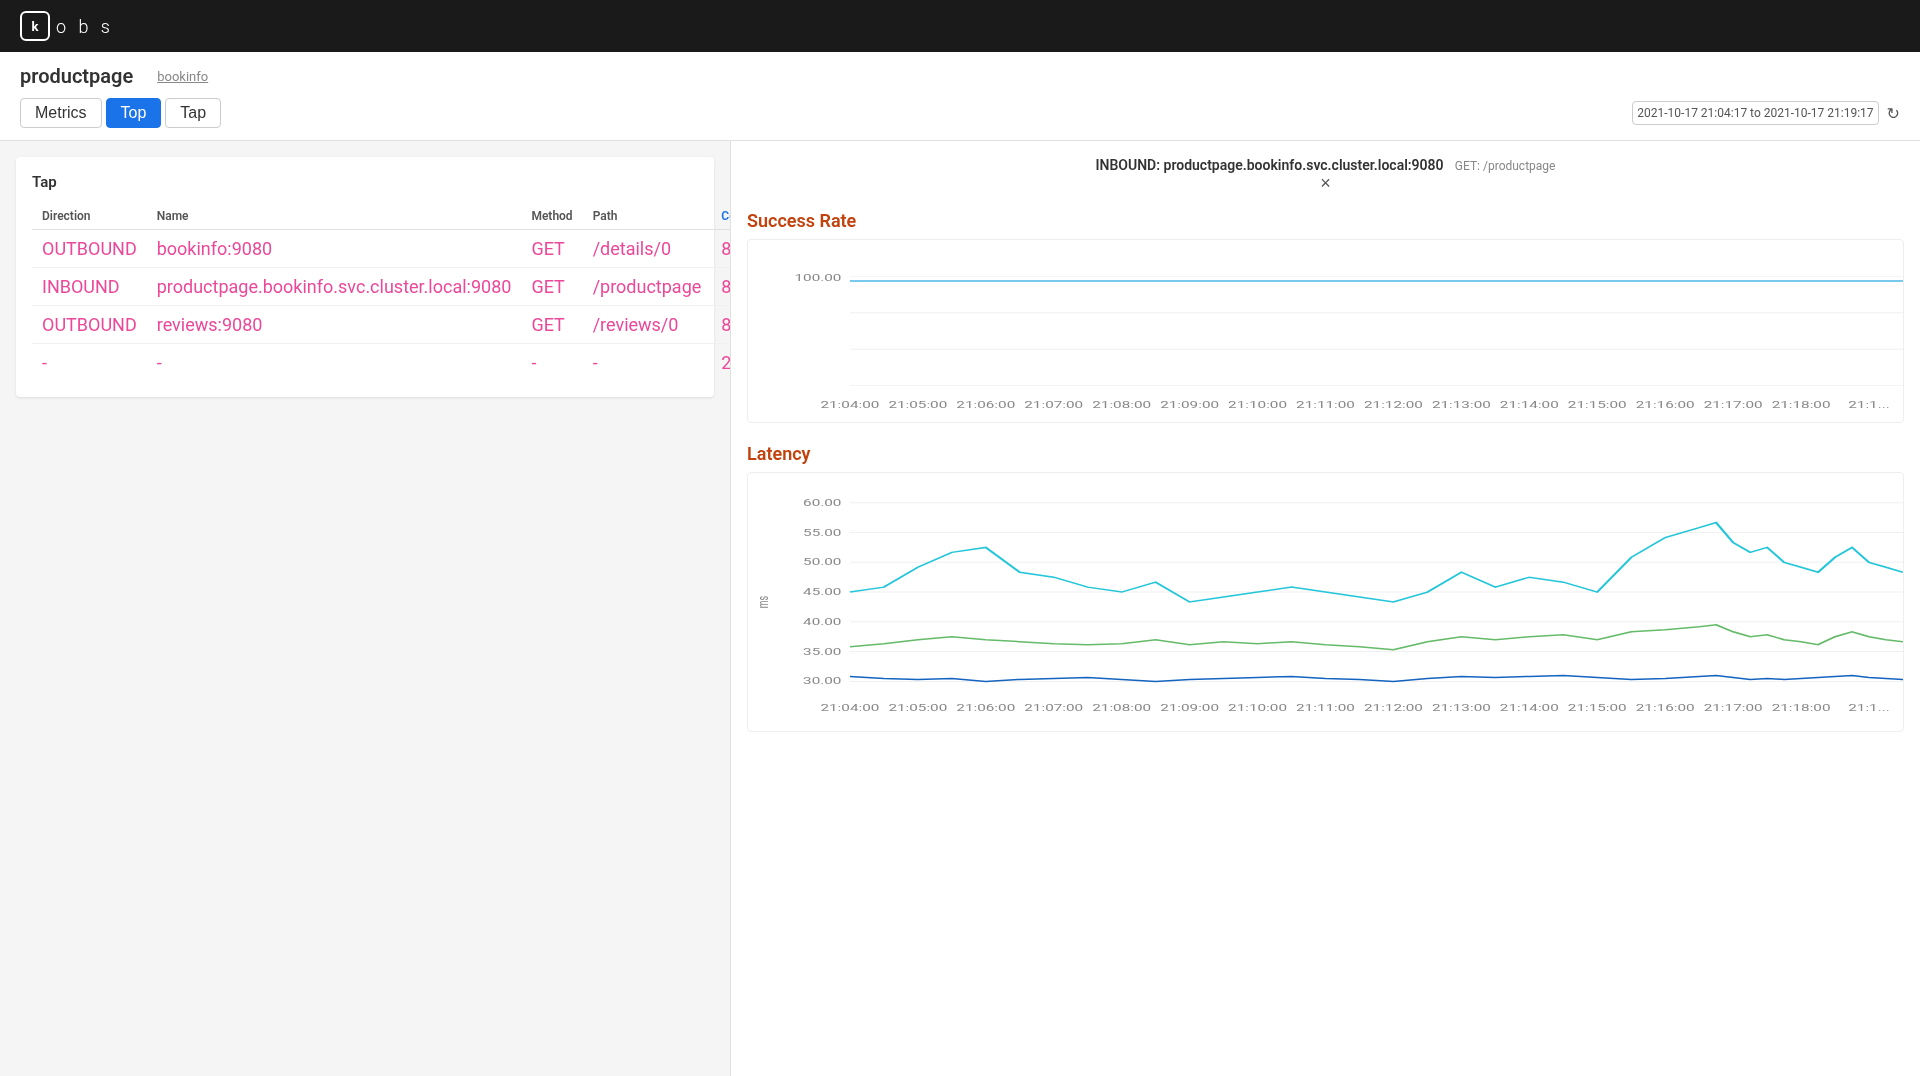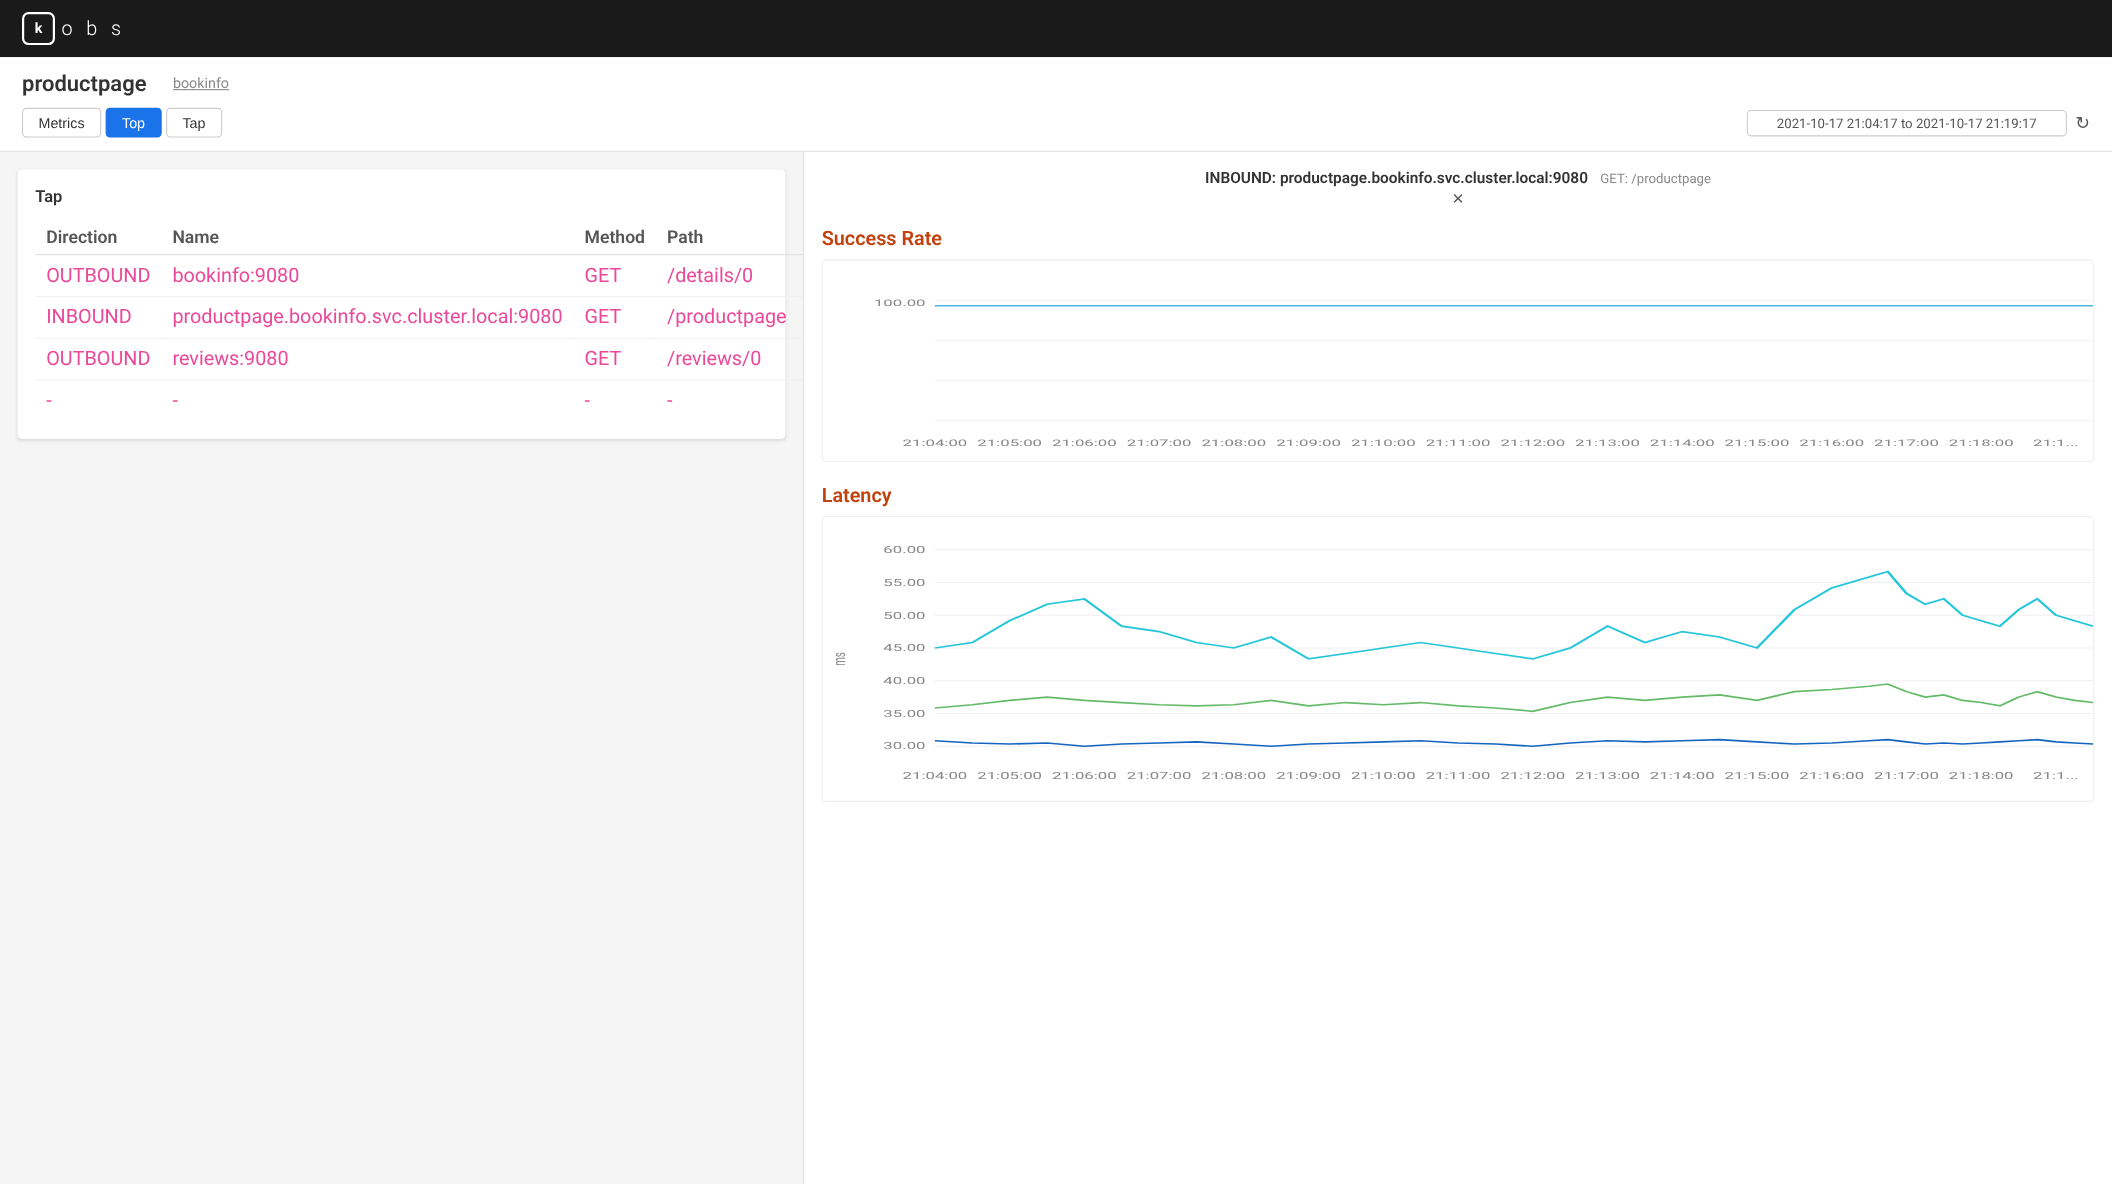--- a/index.html
+++ b/index.html
@@ -58,39 +58,39 @@
       display: flex;
       align-items: center;
       gap: 4px;
     }
     .tab-btn {
       padding: 5px 14px;
       border: 1px solid #ccc;
       background: #fff;
       border-radius: 4px;
       cursor: pointer;
-      font-size: 13px;
+      font-size: 16px;
       color: #333;
     }
     .tab-btn.active {
       background: #1a73e8;
       color: #fff;
       border-color: #1a73e8;
     }
     .datetime-range {
       margin-left: auto;
       display: flex;
       align-items: center;
       gap: 8px;
     }
     .datetime-text {
       font-size: 12px;
       color: #555;
       border: 1px solid #ccc;
-      padding: 4px 26px;
+      padding: 4px 4px;
       border-radius: 4px;
       background: #fff;
     }
     .refresh-btn {
       background: none;
       border: none;
       cursor: pointer;
       font-size: 16px;
       color: #555;
     }
@@ -121,21 +121,21 @@
       margin-bottom: 12px;
       color: #333;
     }
     .tap-table {
       width: 100%;
       border-collapse: collapse;
     }
     .tap-table th {
       text-align: left;
       padding: 6px 10px;
-      font-size: 16px;
+      font-size: 12px;
       font-weight: 600;
       color: #555;
       border-bottom: 1px solid #e0e0e0;
     }
     .tap-table th.blue { color: #1a73e8; }
     .tap-table td {
       padding: 8px 10px;
       font-size: 18px;
       border-bottom: 1px solid #f0f0f0;
       color: #ec4899;

